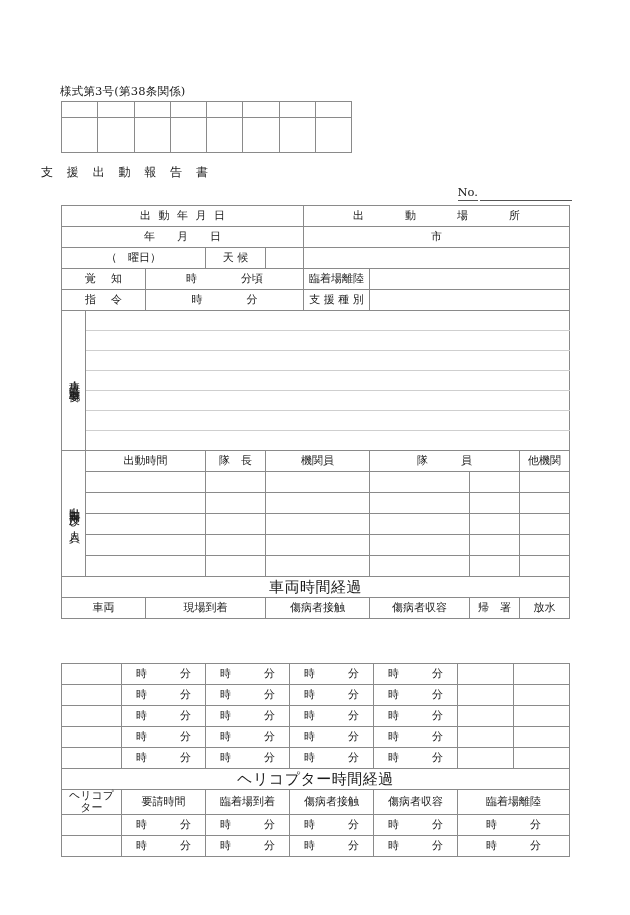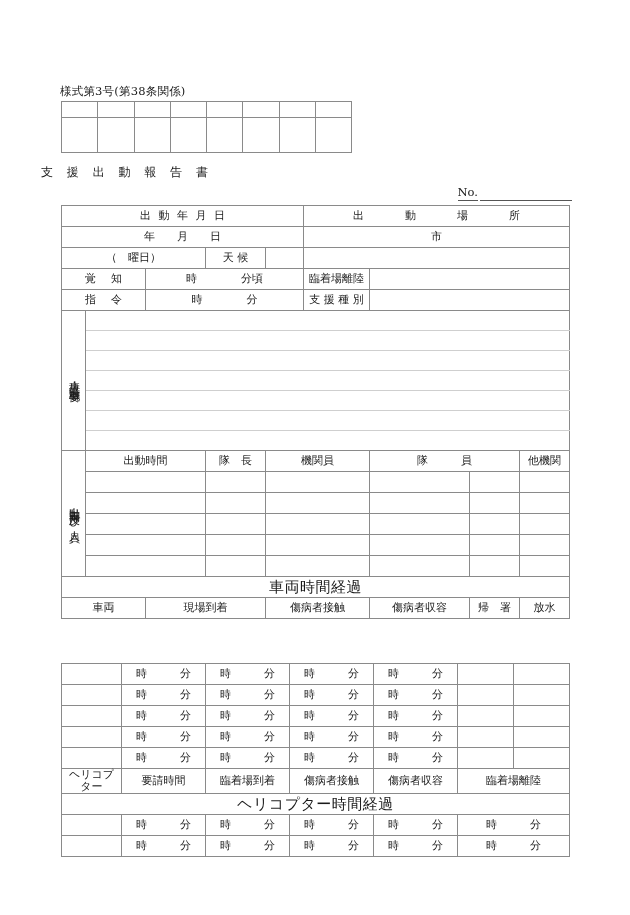--- a/index.html
+++ b/index.html
@@ -369,31 +369,31 @@
       <td></td>
       <td>時　　　分</td>
       <td>時　　　分</td>
       <td>時　　　分</td>
       <td>時　　　分</td>
       <td></td>
       <td></td>
     </tr>
 
     <tr>
+      <td colspan="7" class="section-head">ヘリコプター時間経過</td>
+    </tr>
+    <tr>
       <td>ヘリコプター</td>
       <td>要請時間</td>
       <td>臨着場到着</td>
       <td>傷病者接触</td>
       <td>傷病者収容</td>
       <td colspan="2">臨着場離陸</td>
     </tr>
     <tr>
-      <td colspan="7" class="section-head">ヘリコプター時間経過</td>
-    </tr>
-    <tr>
       <td></td>
       <td>時　　　分</td>
       <td>時　　　分</td>
       <td>時　　　分</td>
       <td>時　　　分</td>
       <td colspan="2">時　　　分</td>
     </tr>
     <tr>
       <td></td>
       <td>時　　　分</td>

